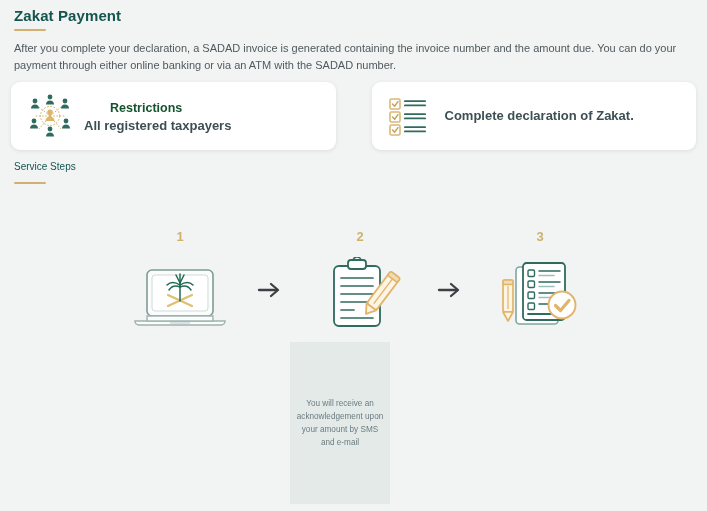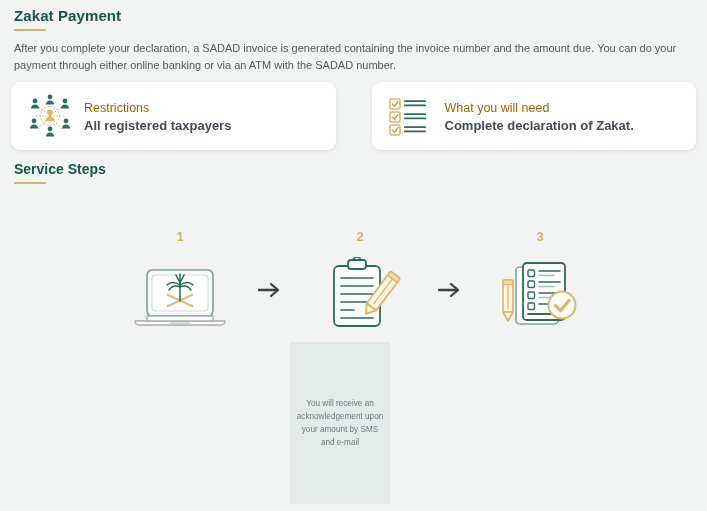--- a/index.html
+++ b/index.html
@@ -74,38 +74,39 @@
     justify-content: center;
   }
   .info-card .card-text {
     margin-left: 9px;
     display: flex;
     flex-direction: column;
     justify-content: center;
   }
   .card-title {
     font-size: 12.5px;
-    font-weight: normal;
-    color: #a16207;
+    font-weight: bold;
+    color: #14532d;
     line-height: 19px;
+    margin-left: 26px;
   }
   .card-sub {
     font-size: 13px;
     color: #3d4f54;
     line-height: 16px;
     font-weight: bold;
   }
 
   
   .steps-title {
     position: absolute;
     left: 14px;
     top: 161px;
-    font-size: 14px;
-    font-weight: bold;
+    font-size: 10px;
+    font-weight: normal;
     color: #15554f;
   }
   .steps-rule {
     position: absolute;
     left: 14px;
     top: 182px;
     width: 32px;
     height: 2px;
     background: #d3b071;
     border-radius: 1px;
@@ -254,21 +255,20 @@
             <rect x="16" y="21.4" width="22" height="1.9" rx=".9" fill="#2f6b5e"></rect>
 
             <rect x="2" y="29" width="10" height="10" rx="1.4" fill="none" stroke="#d9b879" stroke-width="1.6"></rect>
             <path d="M4.5 34 L6.6 36.2 L10 31.6" fill="none" stroke="#c9a259" stroke-width="1.5" stroke-linecap="round" stroke-linejoin="round"></path>
             <rect x="16" y="30.2" width="22" height="1.9" rx=".9" fill="#2f6b5e"></rect>
             <rect x="16" y="34.4" width="22" height="1.9" rx=".9" fill="#2f6b5e"></rect>
           </g>
         </svg>
       </div>
       <div class="card-text">
-        <div class="card-title">What you will need</div>
         <div class="card-sub">Complete declaration of Zakat.</div>
       </div>
     </div>
 
   </div>
 
   <div class="steps-title">Service Steps</div>
   <div class="steps-rule"></div>
 
   <div class="steps-row">

